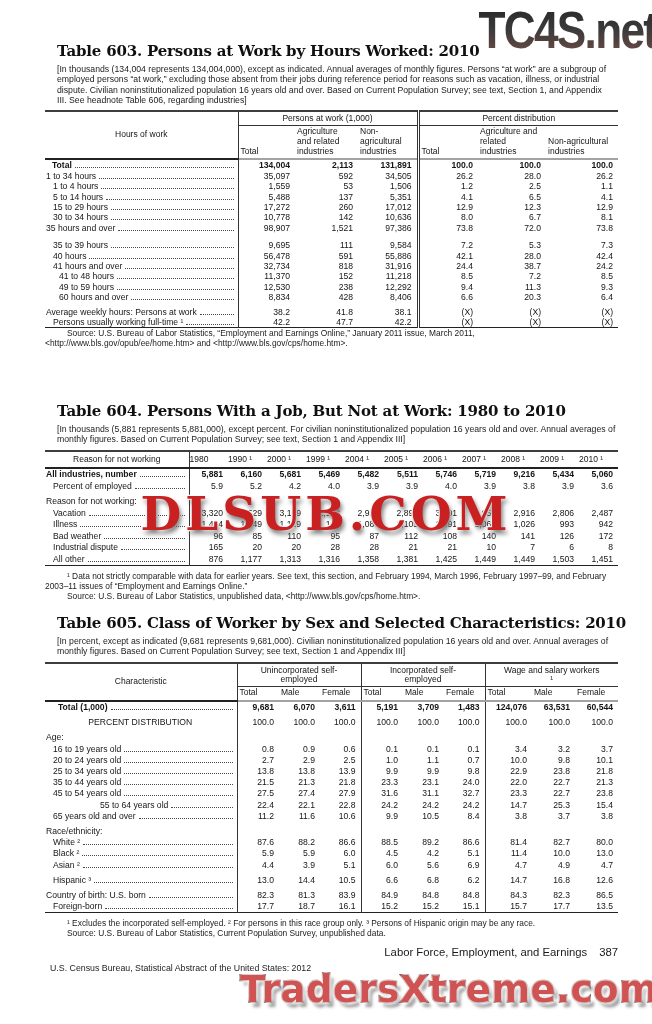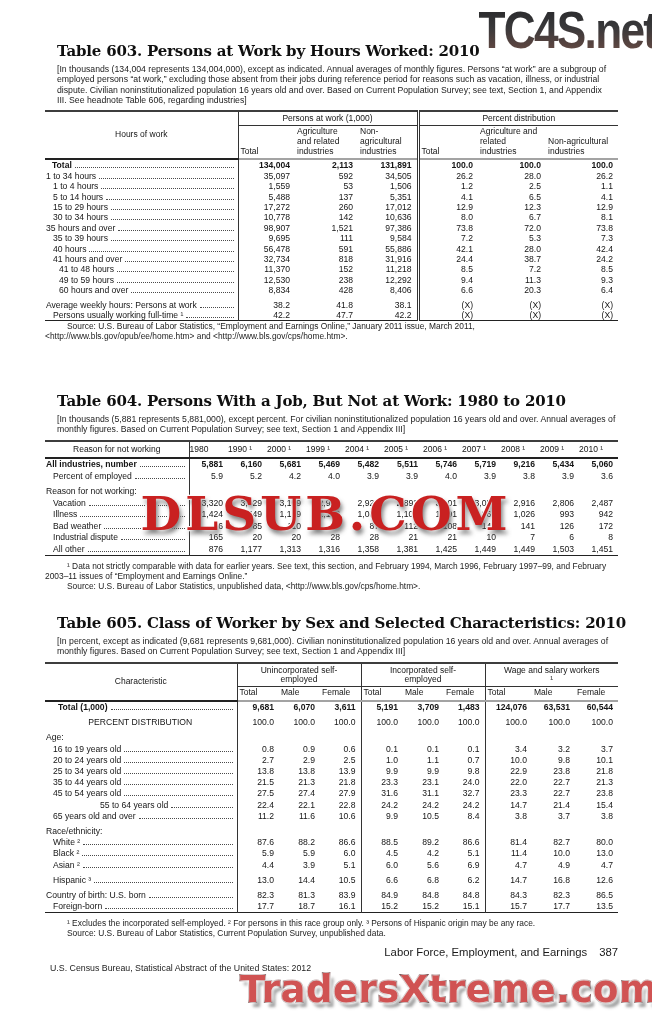--- a/index.html
+++ b/index.html
@@ -4,21 +4,21 @@
 <style>
   html,body{margin:0;padding:0;}
   body{
     width:652px;height:1024px;position:relative;overflow:hidden;
     background:#ffffff;color:#1a1a1a;
     font-family:"Liberation Sans",sans-serif;
     -webkit-font-smoothing:antialiased;
   }
   .sec{position:absolute;left:45px;width:573px;}
   #sec0{top:42px;}
-  #sec1{top:392px;}
+  #sec1{top:402px;}
   #sec2{top:614px;}
   .t-title{
     font-family:"DejaVu Serif",serif;font-size:15px;font-weight:bold;
     margin:0 0 4px 12px;letter-spacing:-0.2px;color:#101010;white-space:nowrap;
   }
   .headnote{font-size:8.7px;line-height:10.3px;margin:0 0 5px 12px;color:#222;}
   #sec0 .headnote{width:552px;}
   .footnote{font-size:8.4px;line-height:10px;margin:0;text-indent:22px;color:#222;}
   .footnote.first{margin-top:5px;}
 
@@ -203,21 +203,21 @@
             <td class="num">98,907</td>
             <td class="num">1,521</td>
             <td class="num dvd">97,386</td>
             <td class="num">73.8</td>
             <td class="num">72.0</td>
             <td class="num">73.8</td>
           </tr>
           <tr>
             <td class="stub">
               <div class="lab">
-                <span class="lt" style="padding-left: 7px;">35 to 39 hours</span>
+                <span class="lt" style="padding-left: 7px; margin-top: 7px;">35 to 39 hours</span>
                 <span class="leader"></span>
               </div>
             </td>
             <td class="num">9,695</td>
             <td class="num">111</td>
             <td class="num dvd">9,584</td>
             <td class="num">7.2</td>
             <td class="num">5.3</td>
             <td class="num">7.3</td>
           </tr>
@@ -697,21 +697,21 @@
                 <span class="leader"></span>
               </div>
             </td>
             <td class="num">22.4</td>
             <td class="num">22.1</td>
             <td class="num dvs">22.8</td>
             <td class="num">24.2</td>
             <td class="num">24.2</td>
             <td class="num dvs">24.2</td>
             <td class="num">14.7</td>
-            <td class="num">21.4</td>
+            <td class="num">25.3</td>
             <td class="num">15.4</td>
           </tr>
           <tr>
             <td class="stub">
               <div class="lab">
                 <span class="lt" style="padding-left: 7px;">65 years old and over</span>
                 <span class="leader"></span>
               </div>
             </td>
             <td class="num">11.2</td>

